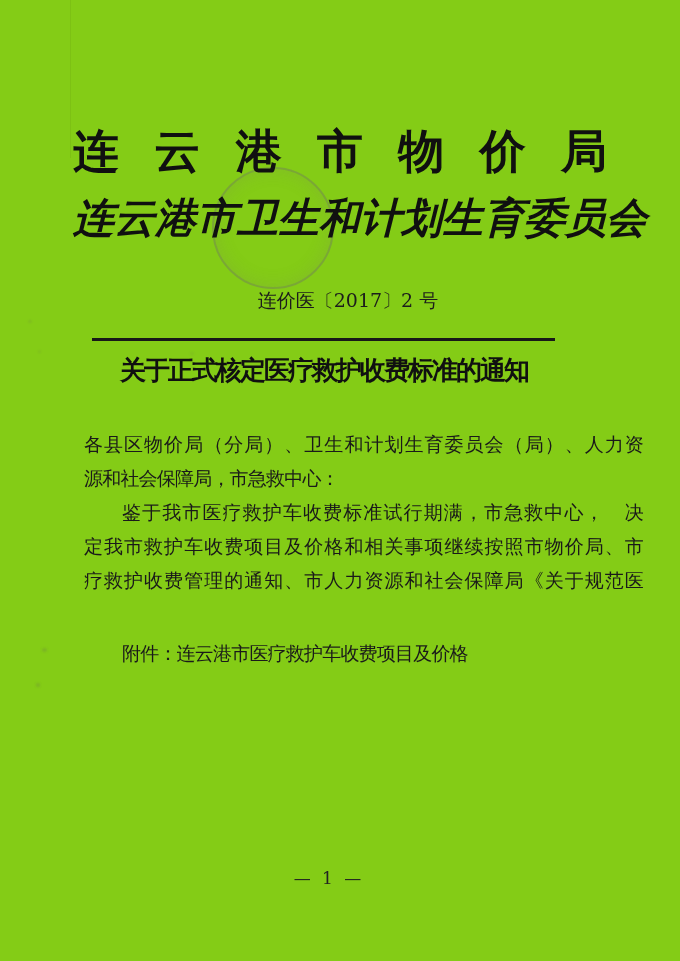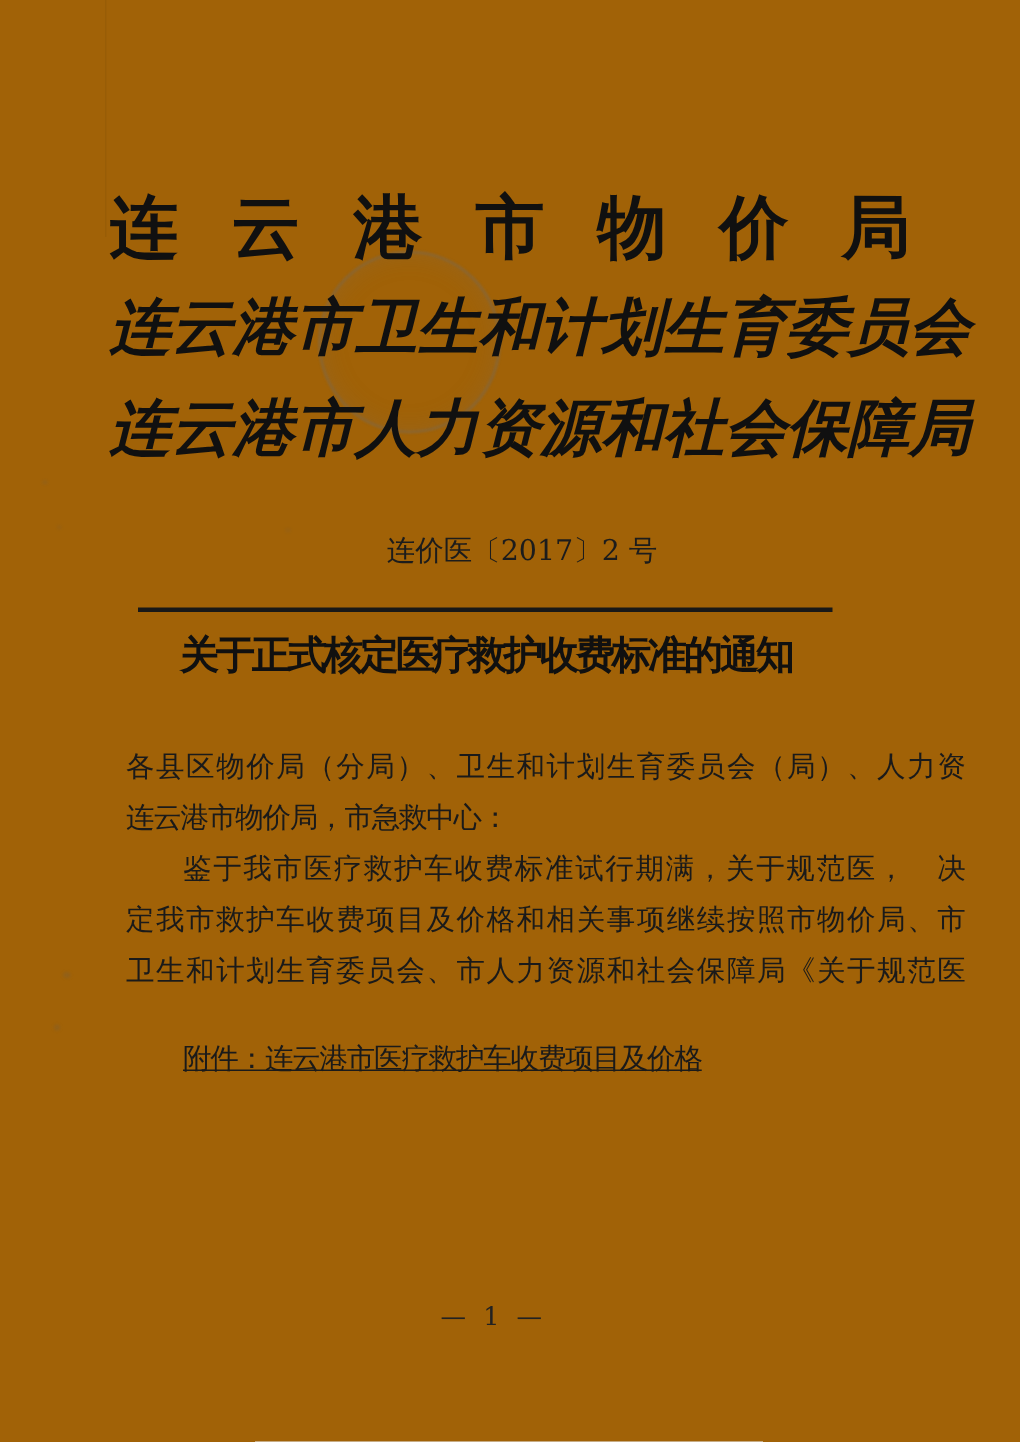--- a/index.html
+++ b/index.html
@@ -1,21 +1,21 @@
 <!DOCTYPE html>
 <html><head>
 <meta charset="utf-8">
 <style>
   html, body { margin: 0; padding: 0; background: #e8e8e8; }
   .page {
     position: relative;
     width: 680px;
     height: 961px;
     margin: 0 auto;
-    background: #a16207;
+    background: #84cc16;
     overflow: hidden;
     font-family: "DejaVu Serif", "Liberation Serif", serif;
     color: #141414;
   }
   
   .fold-line {
     position: absolute; left: 70px; top: 0; width: 1px; height: 158px;
     background: rgba(0,0,0,0.05);
   }
   .speckle {
@@ -79,23 +79,22 @@
     font-size: 19px; line-height: 34px;
     letter-spacing: -0.8px;
     color: #1a1a1a;
   }
   .recipients { margin-top: 40px; }
   .bline { white-space: nowrap; }
   .bline.full { text-align: justify; text-align-last: justify; }
   .bline.indent { text-indent: 38px; }
 
   .attachment {
-    margin-top: 25px;
+    margin-top: 39px;
     text-indent: 38px;
-    text-decoration: underline;
   }
 
   .page-number {
     position: absolute; top: 868px; left: 0; right: 0;
     text-align: center;
     font-size: 17px; letter-spacing: 3px;
     transform: translateX(-11px);
     color: #222;
     z-index: 2;
   }
@@ -112,40 +111,39 @@
   <div class="speckle sp4"></div>
   <div class="speckle sp5"></div>
 
   <div class="stamp"></div>
 
   <div class="content">
 
     <div class="header">
       <div class="agency l1">连云港市物价局</div>
       <div class="agency l2">连云港市卫生和计划生育委员会</div>
-      <div class="agency l3">连云港市人力资源和社会保障局</div>
     </div>
 
     <div class="doc-number">连价医〔2017〕2 号</div>
 
     <div class="rule"></div>
 
     <div class="doc-title">关于正式核定医疗救护收费标准的通知</div>
 
     <div class="body-text">
 
       <div class="recipients">
         <div class="bline full">各县区物价局（分局）、卫生和计划生育委员会（局）、人力资</div>
-        <div class="bline">连云港市物价局，市急救中心：</div>
+        <div class="bline">源和社会保障局，市急救中心：</div>
       </div>
 
       <div class="main-paragraph">
-        <div class="bline full indent">鉴于我市医疗救护车收费标准试行期满，关于规范医，　决</div>
+        <div class="bline full indent">鉴于我市医疗救护车收费标准试行期满，市急救中心，　决</div>
         <div class="bline full">定我市救护车收费项目及价格和相关事项继续按照市物价局、市</div>
-        <div class="bline full">卫生和计划生育委员会、市人力资源和社会保障局《关于规范医</div>
+        <div class="bline full">疗救护收费管理的通知、市人力资源和社会保障局《关于规范医</div>
       </div>
 
       <div class="attachment">附件：连云港市医疗救护车收费项目及价格</div>
 
     </div>
 
   </div>
 
   <div class="page-number">— 1 —</div>
 

